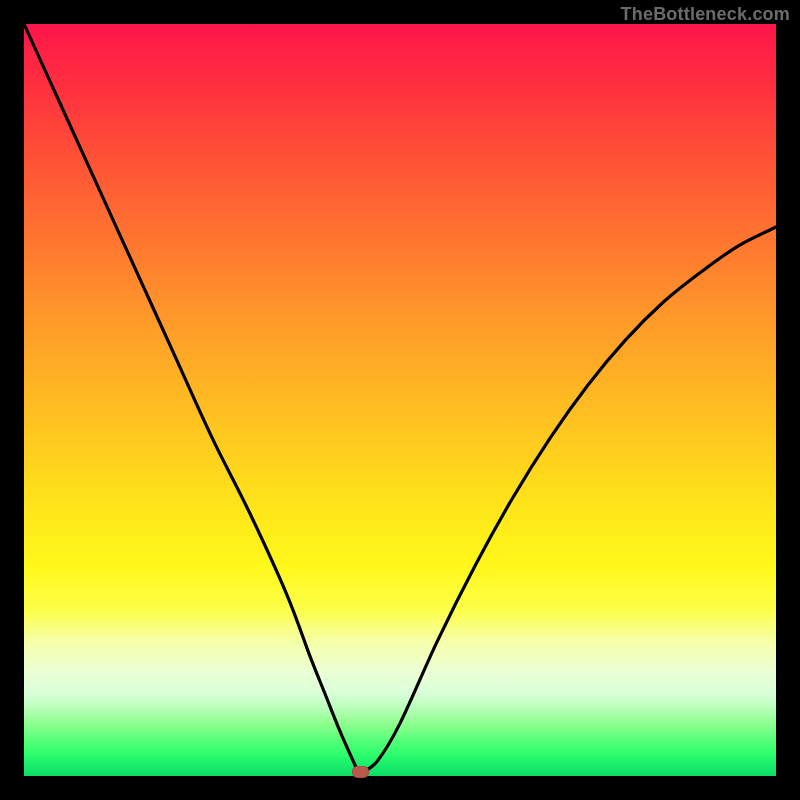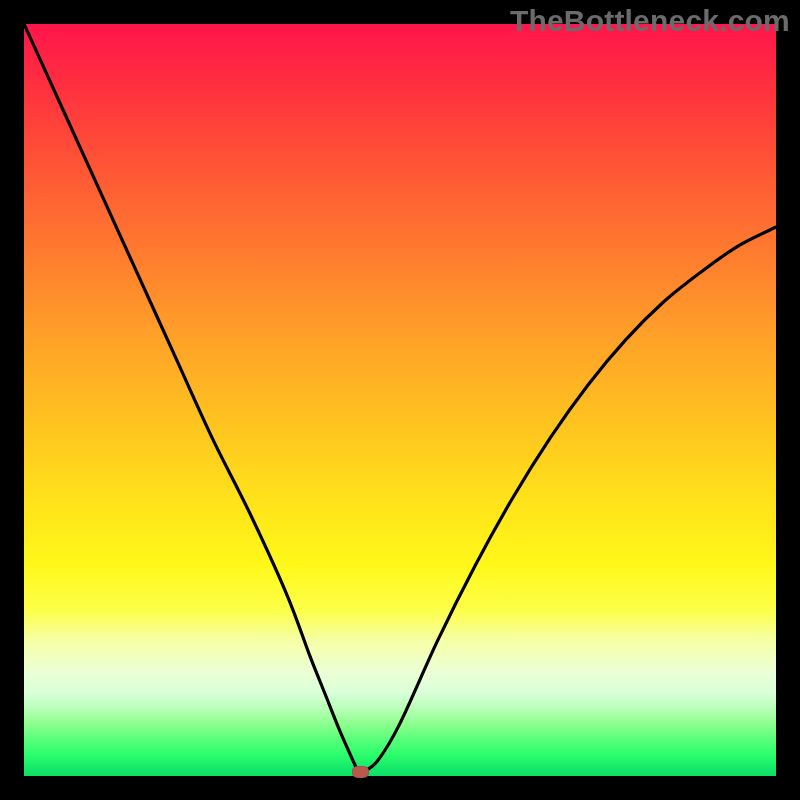--- a/index.html
+++ b/index.html
@@ -15,21 +15,21 @@
     position: relative;
     width: 800px;
     height: 800px;
     background: #000;
   }
   .watermark {
     position: absolute;
     top: 4px;
     right: 10px;
     color: #6b6b6b;
-    font-size: 30px;
+    font-size: 18px;
     font-weight: 600;
     letter-spacing: 0.2px;
     z-index: 5;
     margin-left: 48px;
   }
   .plot {
     position: absolute;
     left: 24px;
     top: 24px;
     width: 752px;

